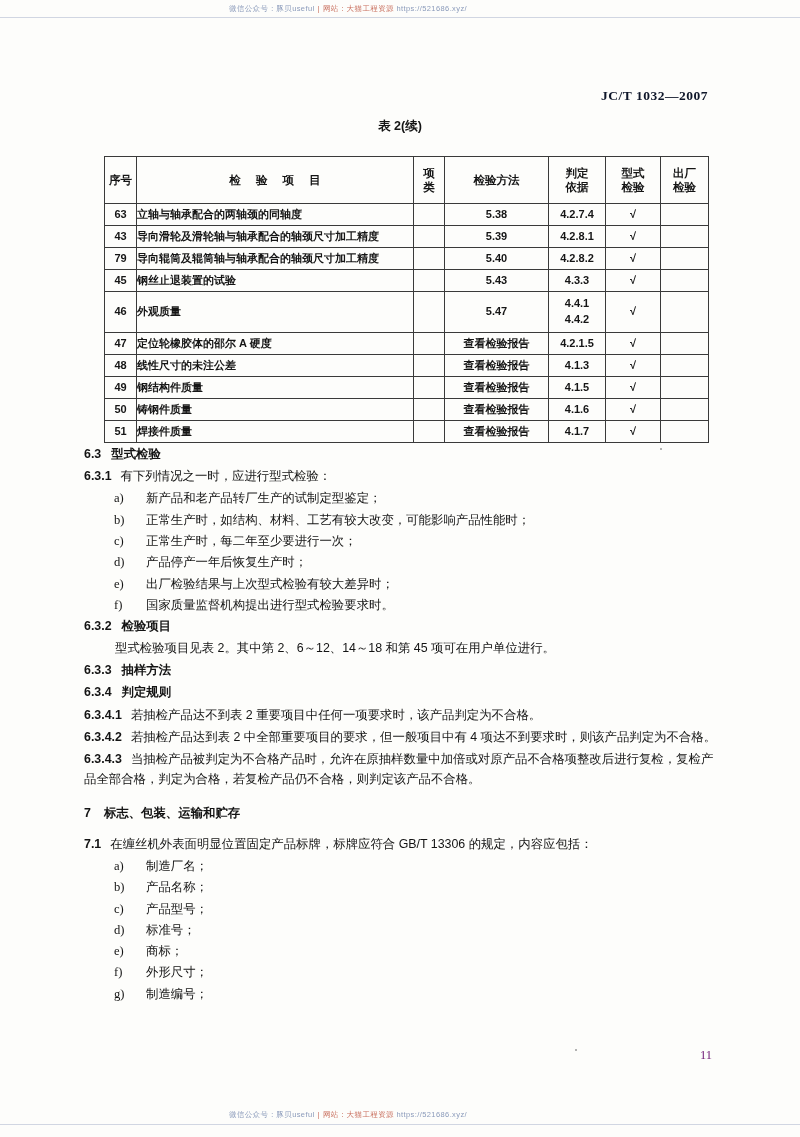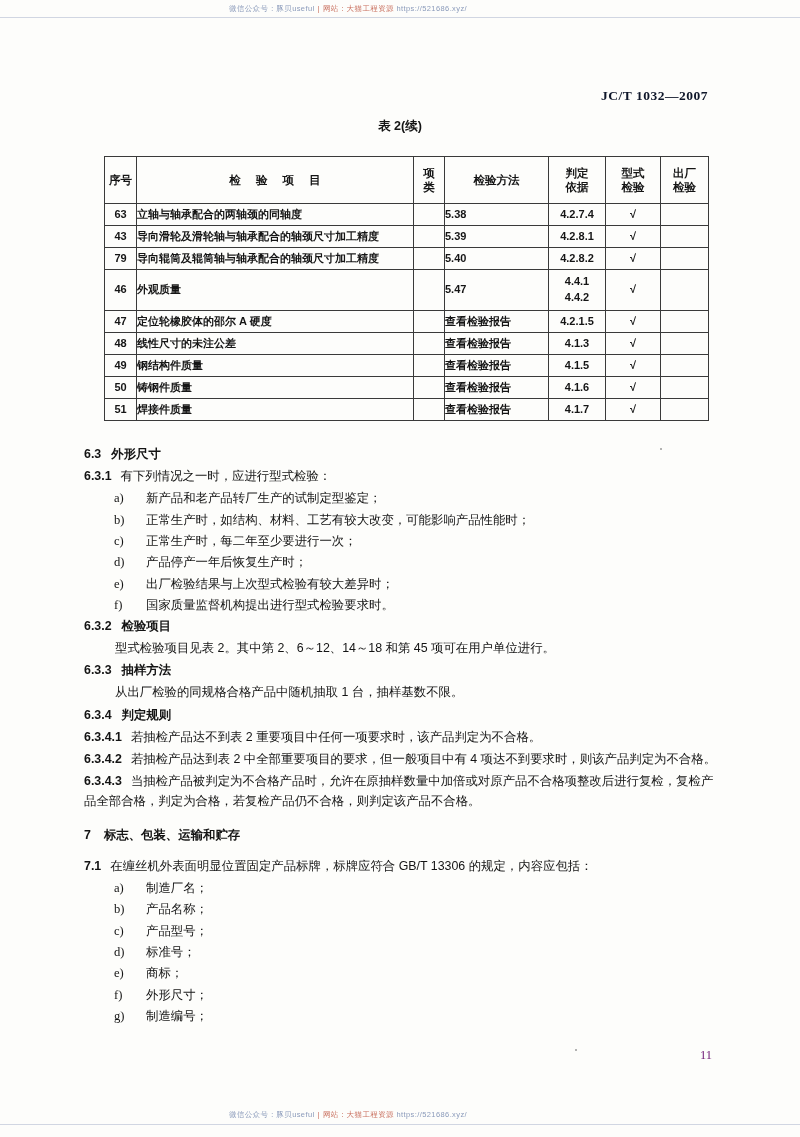--- a/index.html
+++ b/index.html
@@ -115,21 +115,21 @@
   .c-fac    { width: 48px; }
 
   .hdr-item-spread {
     letter-spacing: 6px;
     padding-left: 6px;
   }
 
   td.no      { text-align: center; }
   td.item    { text-align: left; padding-left: 7px; }
   td.cls     { text-align: center; }
-  td.method  { text-align: left; }
+  td.method  { text-align: center; }
   td.basis   { text-align: center; }
   td.type    { text-align: center; font-size: 13px; font-weight: normal; }
   td.fac     { text-align: center; }
   tbody tr   { height: 22px; }
   tbody tr.tall { height: 41px; }
   .basis-stack span { display: block; line-height: 1.45; }
 
   
   .body {
     position: absolute;
@@ -282,20 +282,31 @@
           <td class="no">79</td>
           <td class="item">导向辊筒及辊筒轴与轴承配合的轴颈尺寸加工精度</td>
           <td class="cls"></td>
           <td class="method">5.40</td>
           <td class="basis basis-stack">
             <span>4.2.8.2</span>
           </td>
           <td class="type">√</td>
           <td class="fac"></td>
         </tr>
+        <tr>
+          <td class="no">45</td>
+          <td class="item">钢丝止退装置的试验</td>
+          <td class="cls"></td>
+          <td class="method">5.43</td>
+          <td class="basis basis-stack">
+            <span>4.3.3</span>
+          </td>
+          <td class="type">√</td>
+          <td class="fac"></td>
+        </tr>
         <tr class="tall">
           <td class="no">46</td>
           <td class="item">外观质量</td>
           <td class="cls"></td>
           <td class="method">5.47</td>
           <td class="basis basis-stack">
             <span>4.4.1</span>
             <span>4.4.2</span>
           </td>
           <td class="type">√</td>
@@ -356,21 +367,21 @@
           <td class="type">√</td>
           <td class="fac"></td>
         </tr>
       </tbody>
   </table>
 </div>
 
 <div class="body">
 
   <p class="clause head">
-    <span class="num">6.3</span><span>外形尺寸</span>
+    <span class="num">6.3</span><span>型式检验</span>
   </p>
 
   <p class="hang">
     <span class="num">6.3.1</span><span>有下列情况之一时，应进行型式检验：</span>
   </p>
 
   <ol class="lettered" id="list-631">
       <li><span class="lbl">a)</span><span>新产品和老产品转厂生产的试制定型鉴定；</span></li>
       <li><span class="lbl">b)</span><span>正常生产时，如结构、材料、工艺有较大改变，可能影响产品性能时；</span></li>
       <li><span class="lbl">c)</span><span>正常生产时，每二年至少要进行一次；</span></li>
@@ -380,21 +391,20 @@
     </ol>
 
   <p class="clause head">
     <span class="num">6.3.2</span><span>检验项目</span>
   </p>
   <p class="indent-para">型式检验项目见表 2。其中第 2、6～12、14～18 和第 45 项可在用户单位进行。</p>
 
   <p class="clause head">
     <span class="num">6.3.3</span><span>抽样方法</span>
   </p>
-  <p class="indent-para">从出厂检验的同规格合格产品中随机抽取 1 台，抽样基数不限。</p>
 
   <p class="clause head">
     <span class="num">6.3.4</span><span>判定规则</span>
   </p>
 
   <p class="hang">
     <span class="num">6.3.4.1</span><span>若抽检产品达不到表 2 重要项目中任何一项要求时，该产品判定为不合格。</span>
   </p>
   <p class="hang">
     <span class="num">6.3.4.2</span><span>若抽检产品达到表 2 中全部重要项目的要求，但一般项目中有 4 项达不到要求时，则该产品判定为不合格。</span>

